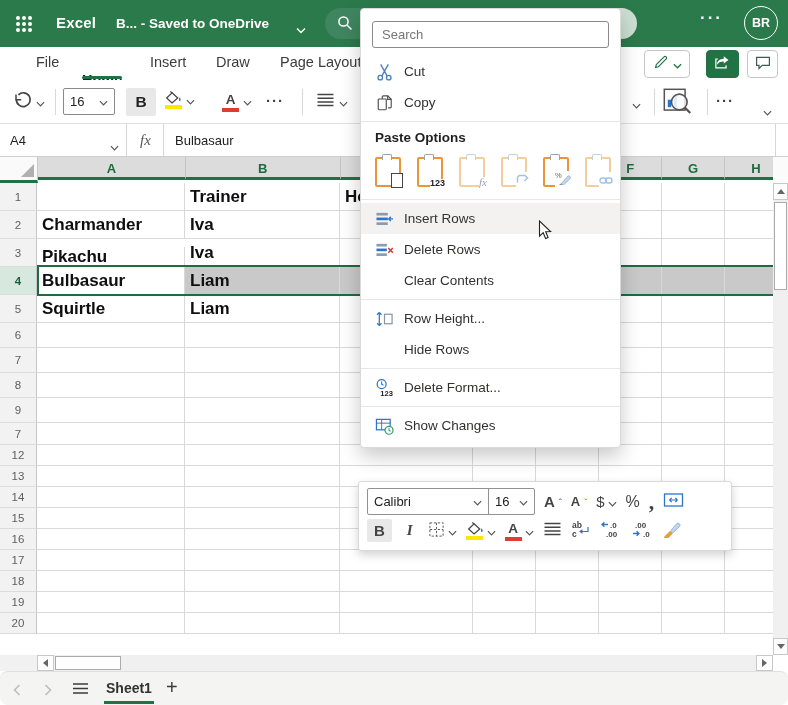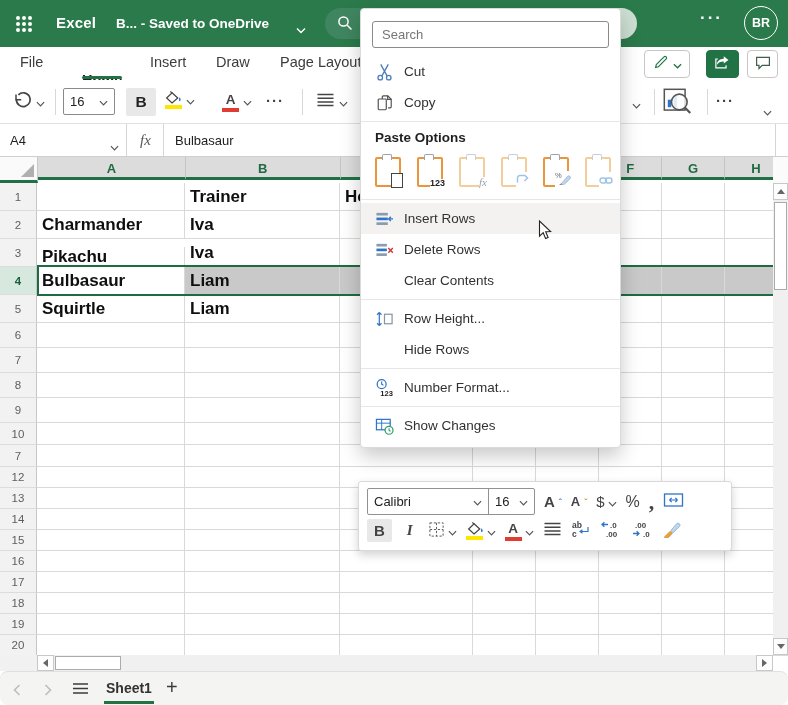--- a/index.html
+++ b/index.html
@@ -125,21 +125,21 @@
             <circle cx="6.5" cy="6.5" r="4.6" stroke="#fff" stroke-width="1.5"></circle>
             <path d="M10.2 10.2L14.5 14.5" stroke="#fff" stroke-width="1.5"></path>
           </svg></span>
       </span>
     <span id="search-pill-right"></span>
     <span id="header-more">···</span>
     <span id="avatar">BR</span>
   </div>
 
   <div id="tabs-row">
-    <span id="tabs-host"><span class="rtab" style="left: 20px;">File</span><span class="rtab active" style="left: 82px;">Home</span><span class="rtab-underline" style="left: 82px; width: 40px;"></span><span class="rtab" style="left: 150px;">Insert</span><span class="rtab" style="left: 216px;">Draw</span><span class="rtab" style="left: 280px;">Page Layout</span></span>
+    <span id="tabs-host"><span class="rtab" style="left: 36px;">File</span><span class="rtab active" style="left: 82px;">Home</span><span class="rtab-underline" style="left: 82px; width: 40px;"></span><span class="rtab" style="left: 150px;">Insert</span><span class="rtab" style="left: 216px;">Draw</span><span class="rtab" style="left: 280px;">Page Layout</span></span>
     <span class="ribbon-btn" style="left:644px;top:3px;width:46px;height:28px;">
       <span><svg width="15" height="15" viewBox="0 0 20 20" fill="none">
             <path d="M3.5 16.5l.9-3.8L14.7 2.4a1.9 1.9 0 012.7 0l.2.2a1.9 1.9 0 010 2.7L7.3 15.6l-3.8.9z" stroke="#217346" stroke-width="1.5"></path>
           </svg></span>
       <span><svg width="9" height="6" viewBox="0 0 10 6" fill="none">
             <path d="M1 1l4 4 4-4" stroke="#217346" stroke-width="1.4"></path>
           </svg></span>
     </span>
     <span class="ribbon-btn" id="share-btn" style="left:706px;top:3px;width:33px;height:28px;">
       <span><svg width="17" height="16" viewBox="0 0 20 18" fill="none">
@@ -342,31 +342,20 @@
           <div class="cell" style="width: 155px;"></div>
           <div class="cell" style="width: 133px;"></div>
           <div class="cell" style="width: 63px;"></div>
           <div class="cell" style="width: 63px;"></div>
           <div class="cell" style="width: 63px;"></div>
           <div class="cell" style="width: 63px;"></div>
           <div class="cell" style="width: 63px;"></div>
         </div>
         <div class="grow" style="height: 25px;">
           <div class="gutter">9</div>
-          <div class="cell" style="width: 148px;"></div>
-          <div class="cell" style="width: 155px;"></div>
-          <div class="cell" style="width: 133px;"></div>
-          <div class="cell" style="width: 63px;"></div>
-          <div class="cell" style="width: 63px;"></div>
-          <div class="cell" style="width: 63px;"></div>
-          <div class="cell" style="width: 63px;"></div>
-          <div class="cell" style="width: 63px;"></div>
-        </div>
-        <div class="grow" style="height: 22px;">
-          <div class="gutter">10</div>
           <div class="cell" style="width: 148px;"></div>
           <div class="cell" style="width: 155px;"></div>
           <div class="cell" style="width: 133px;"></div>
           <div class="cell" style="width: 63px;"></div>
           <div class="cell" style="width: 63px;"></div>
           <div class="cell" style="width: 63px;"></div>
           <div class="cell" style="width: 63px;"></div>
           <div class="cell" style="width: 63px;"></div>
         </div>
         <div class="grow" style="height: 22px;">
@@ -626,21 +615,21 @@
         </div>
         <div class="msep"></div>
         <div class="mitem">
           <span class="micon">
             <svg width="19" height="19" viewBox="0 0 20 20" fill="none">
               <circle cx="7" cy="6.5" r="4.7" stroke="#2E74C9" stroke-width="1.3"></circle>
               <path d="M7 3.8v2.7l1.9 1.1" stroke="#2E74C9" stroke-width="1.2"></path>
               <text x="5.5" y="18.5" font-size="8" font-weight="700" fill="#222">123</text>
             </svg>
           </span>
-          <span>Number Format...</span>
+          <span>Delete Format...</span>
         </div>
         <div class="msep"></div>
         <div class="mitem">
           <span class="micon">
             <svg width="19" height="18" viewBox="0 0 20 19" fill="none">
               <rect x="1.5" y="2.5" width="14.5" height="11" stroke="#2E74C9" stroke-width="1.3"></rect>
               <path d="M1.5 6.5H16M7 2.5v11" stroke="#2E74C9"></path>
               <circle cx="14.8" cy="14" r="4.2" fill="#fff" stroke="#2E9E6B" stroke-width="1.3"></circle>
               <path d="M14.8 11.8v2.3l1.6.9" stroke="#2E9E6B" stroke-width="1.1"></path>
             </svg>

